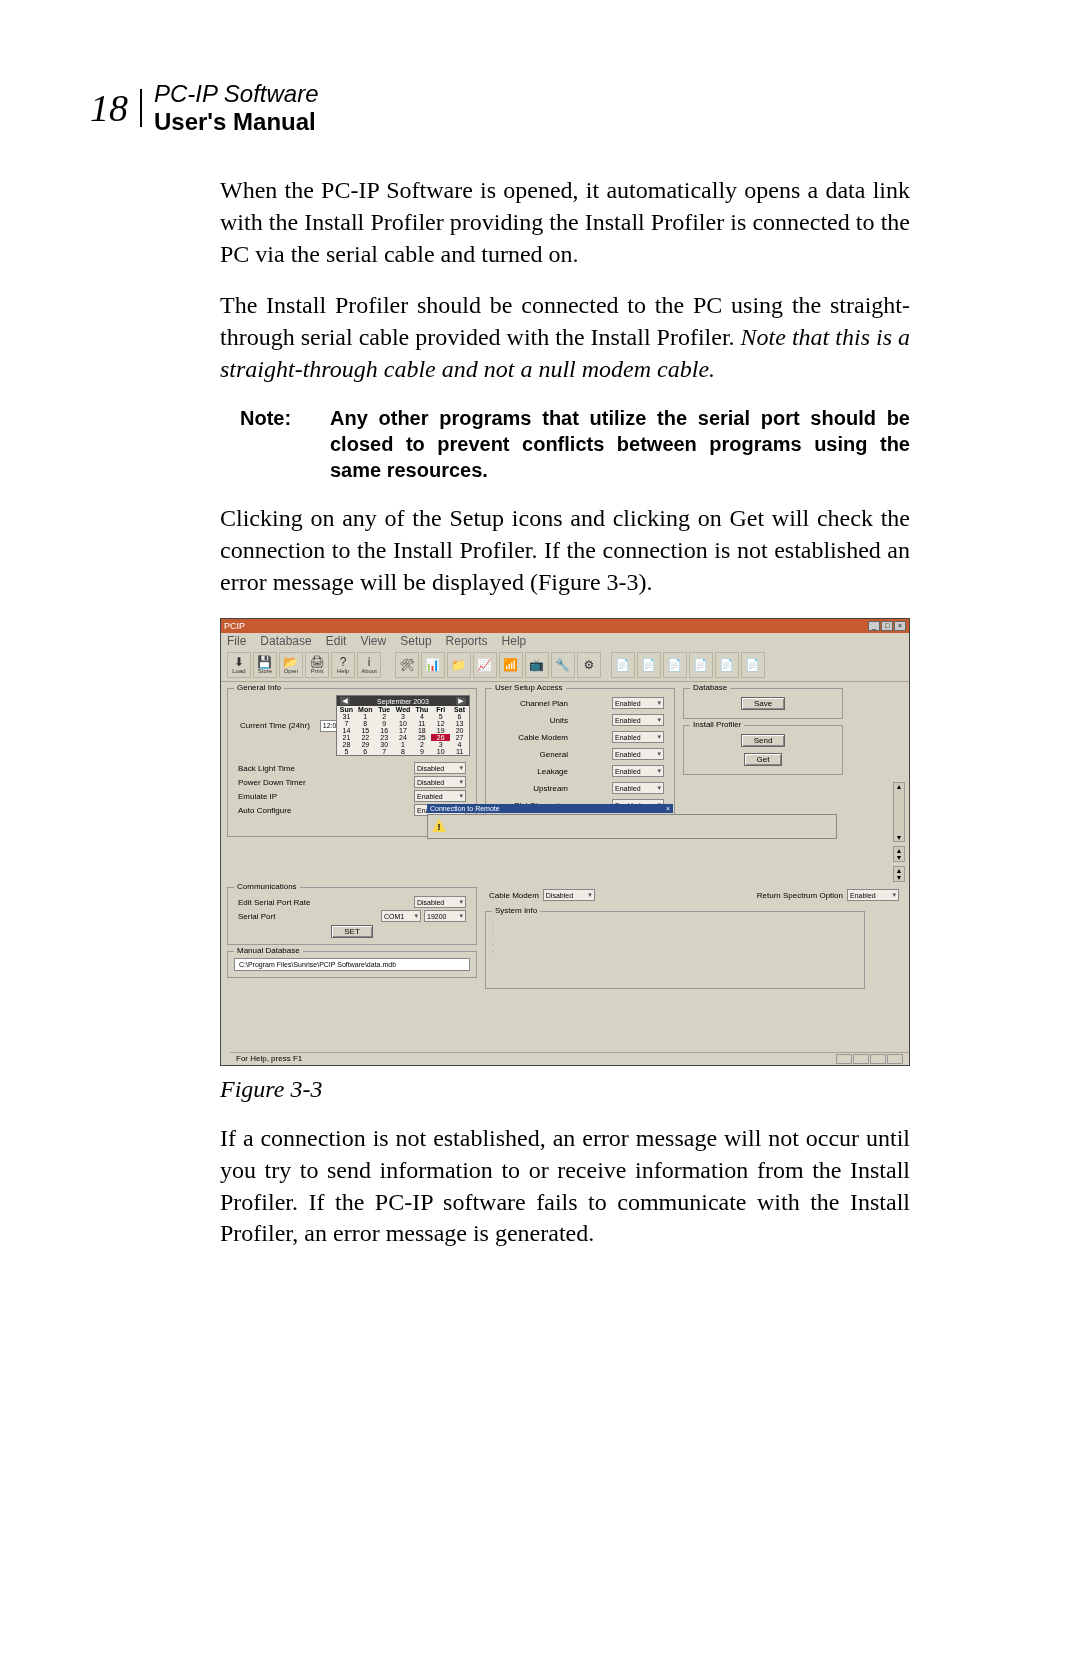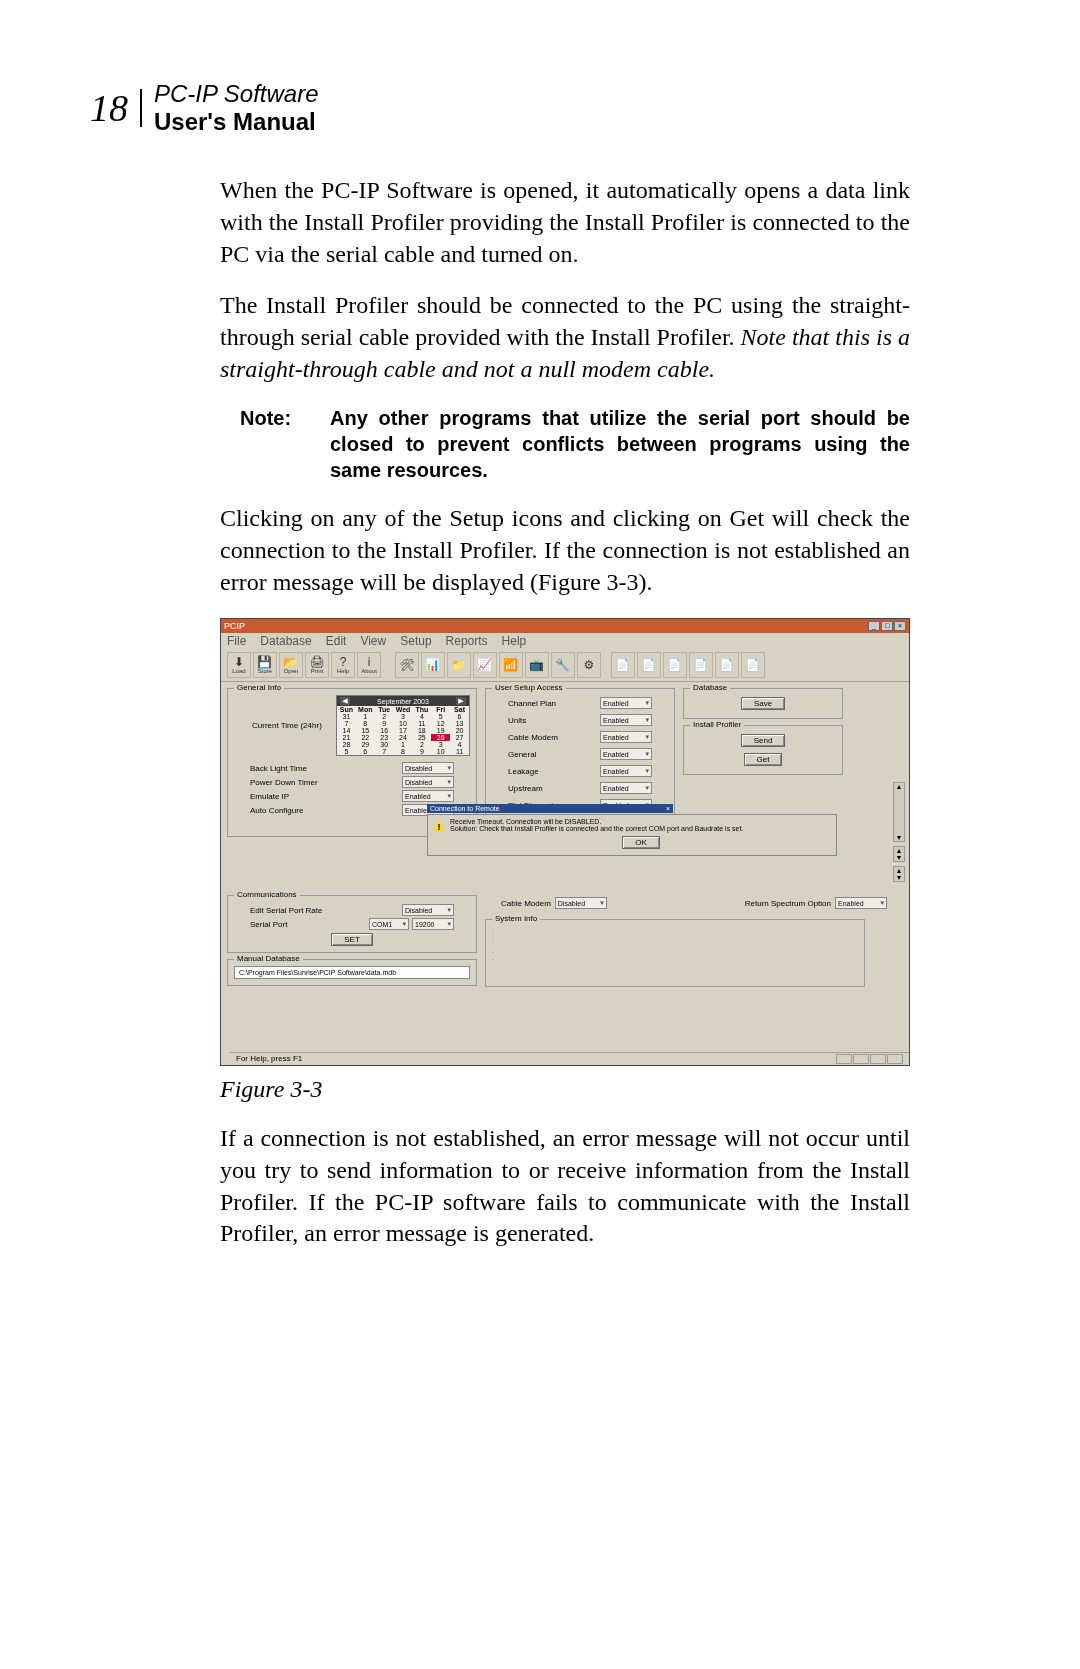--- a/index.html
+++ b/index.html
@@ -124,21 +124,21 @@
     align-items: center;
     justify-content: center;
     font-size: 6px;
     color: #333;
   }
   .tool-icon .glyph { font-size: 12px; line-height: 12px; }
   .workarea {
     display: flex;
     flex-direction: column;
     padding: 6px;
-    gap: 12px;
+    gap: 4px;
     min-height: 370px;
   }
   .row-top { display: flex; gap: 8px; }
   .groupbox {
     border: 1px solid #999;
     padding: 6px;
     position: relative;
     background: #d6d2c4;
   }
   .groupbox > .legend {
@@ -160,21 +160,21 @@
   .cal-head {
     background: #3b3b3b; color: #fff;
     display: flex; justify-content: space-between; align-items: center;
     padding: 1px 3px;
     font-size: 7px;
   }
   .cal-nav { background: #555; color:#fff; width:10px; text-align:center; }
   .cal-grid { display: grid; grid-template-columns: repeat(7, 1fr); text-align: center; }
   .cal-grid .dh { font-weight: bold; }
   .cal-grid .today { background:#b13; color:#fff; }
-  .field-row { display:flex; align-items:center; justify-content:space-between; margin: 2px 16px; font-size: 8px; gap:4px;}
+  .field-row { display:flex; align-items:center; justify-content:space-between; margin: 2px 4px; font-size: 8px; gap:4px;text-align:right;}
   .field-row .lbl { white-space: nowrap; }
   .dd { border:1px solid #888; background:#efede6; height:12px; min-width:52px; font-size:7px; padding:0 2px; display:flex; align-items:center; justify-content:space-between;}
   .dd::after { content:"▾"; font-size:7px; color:#555; }
   .txt { border:1px solid #888; background:#fff; height:12px; min-width:60px; font-size:7px; padding:0 2px; display:flex; align-items:center;}
   .btn3d {
     border: 1px solid #666;
     background: #d6d2c4;
     padding: 1px 12px;
     font-size: 8px;
     display:inline-flex; justify-content:center; align-items:center;
@@ -508,27 +508,20 @@
             </div>
           </div>
         </div>
 
         <div class="error-banner">
           <span>Connection to Remote</span>
           <span>×</span>
         </div>
         <div class="error-body">
           <div class="warn">!</div>
-          <div style="flex:1">
-            <div>Receive Timeout. Connection will be DISABLED.</div>
-            <div>Solution: Check that Install Profiler is connected and the correct COM port and Baudrate is set.</div>
-            <div class="error-ok">
-                <span class="btn3d">OK</span>
-              </div>
-          </div>
         </div>
 
         <div style="position:absolute; right:4px; top:100px; height:60px;" class="scrollv">
             <span>▲</span>
             <span>▼</span>
           </div>
         <div style="position:absolute; right:4px; top:164px; height:16px;" class="scrollv">
             <span>▲</span>
             <span>▼</span>
           </div>
@@ -566,21 +559,21 @@
             <div class="field-row" style="gap:14px;">
               <span style="display:flex; gap:4px; align-items:center;">
                 <span class="lbl">Cable Modem</span>
                 <span class="dd">Disabled</span>
               </span>
               <span style="display:flex; gap:4px; align-items:center;">
                 <span class="lbl">Return Spectrum Option</span>
                 <span class="dd">Enabled</span>
               </span>
             </div>
-            <div class="groupbox gb-sysinfo" style="height:68px">
+            <div class="groupbox gb-sysinfo" style="height:78px">
               <span class="legend">System Info</span>
               <div style="color:#888; font-size:7px; line-height:10px;">:<br>:<br>:<br>:</div>
             </div>
           </div>
         </div>
 
       </div>
 
       <div class="statusbar">
         <span>For Help, press F1</span>

